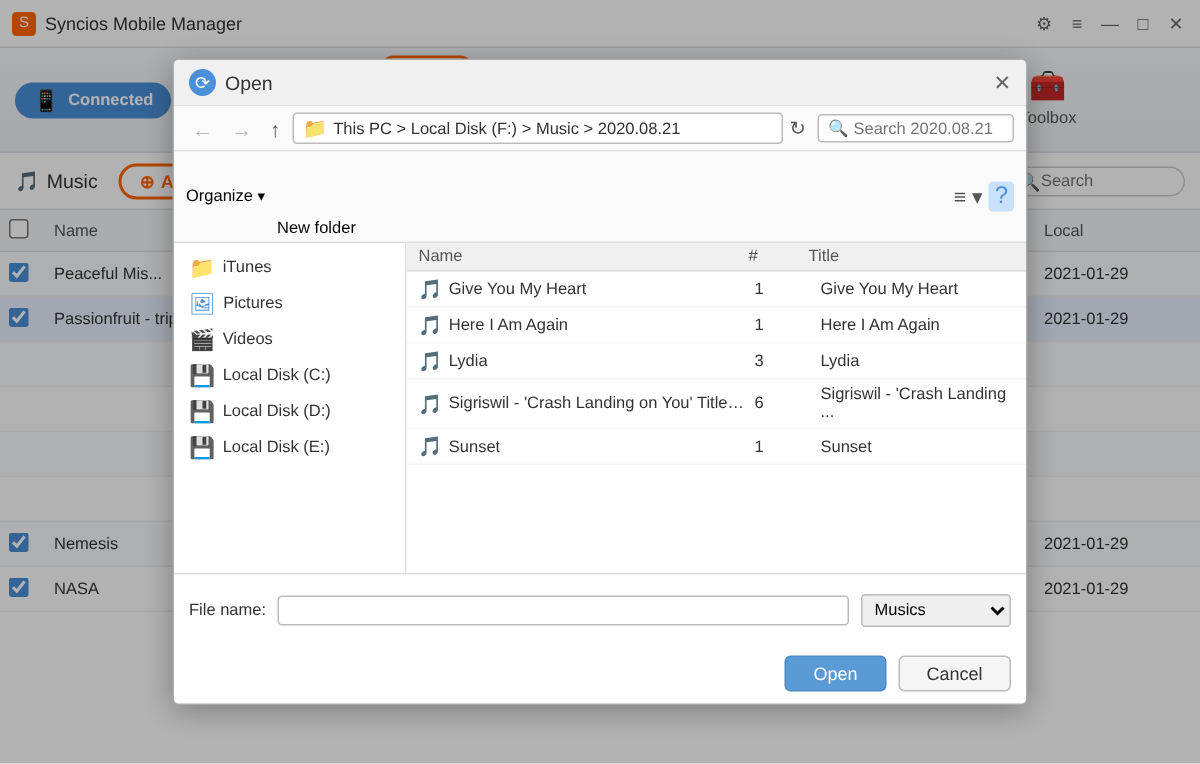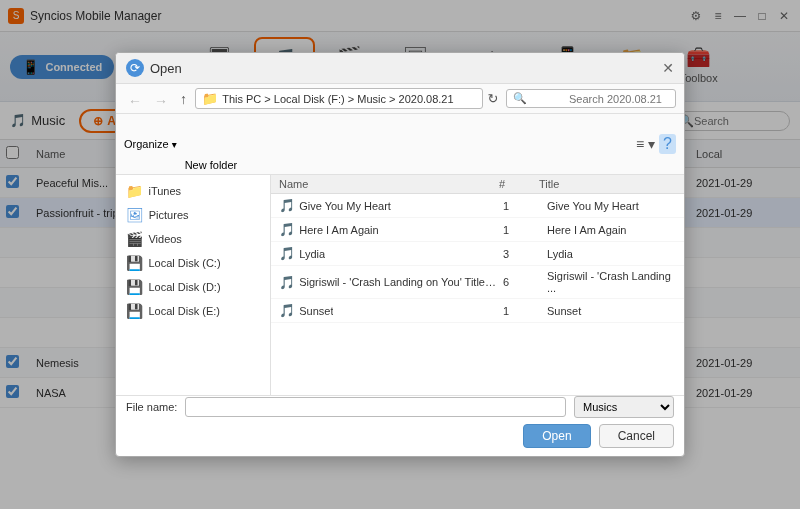--- a/index.html
+++ b/index.html
@@ -217,21 +217,21 @@
       cursor: pointer;
       align-items: center;
       gap: 4px;
     }
     .file-icon { color: #d9534f; font-size: 13px; margin-right: 4px; }
     .file-name-cell { display: flex; align-items: center; overflow: hidden; }
     .file-name-text { overflow: hidden; text-overflow: ellipsis; white-space: nowrap; }
 
     .dialog-footer {
       border-top: 1px solid #e0e0e0;
-      padding: 0 10px;
+      padding: 13px 10px;
       display: flex;
       align-items: center;
       gap: 8px;
     }
     .filename-label { font-size: 11px; color: #333; }
     .filename-input {
       flex: 1;
       border: 1px solid #bbb;
       border-radius: 3px;
       padding: 3px 6px;
@@ -429,21 +429,21 @@
       <span class="dialog-nav-btn disabled">←</span>
       <span class="dialog-nav-btn disabled">→</span>
       <span class="dialog-nav-btn">↑</span>
       <div class="dialog-path">
         <span class="folder-icon-small">📁</span>
         <span>This PC &gt; Local Disk (F:) &gt; Music &gt; 2020.08.21</span>
       </div>
       <span class="dialog-refresh-btn">↻</span>
       <div style="display:flex; align-items:center; border:1px solid #bbb; border-radius:3px; padding:2px 6px; background:#fff; gap:3px; margin-left:4px;">
         <span style="font-size:11px; color:#888;">🔍</span>
-        <input type="text" style="border: none; outline: none; font-size: 11px; width: 100px; color: rgb(136, 136, 136); margin-left: 39px;" placeholder="Search 2020.08.21">
+        <input type="text" style="border: none; outline: none; font-size: 11px; width: 100px; color: rgb(136, 136, 136);" placeholder="Search 2020.08.21">
       </div>
     </div>
 
     <div style="display:flex; align-items:center; padding:3px 8px; gap:8px; border-bottom:1px solid #e0e0e0; background:#fafafa;">
       <div style="display:flex; align-items:center; gap:3px; cursor:pointer;">
         <span style="font-size:11px;">Organize</span>
         <span style="font-size:10px;">▾</span>
       </div>
       <div style="cursor:pointer; font-size:11px;margin-top:42px;">
         <span>New folder</span>

